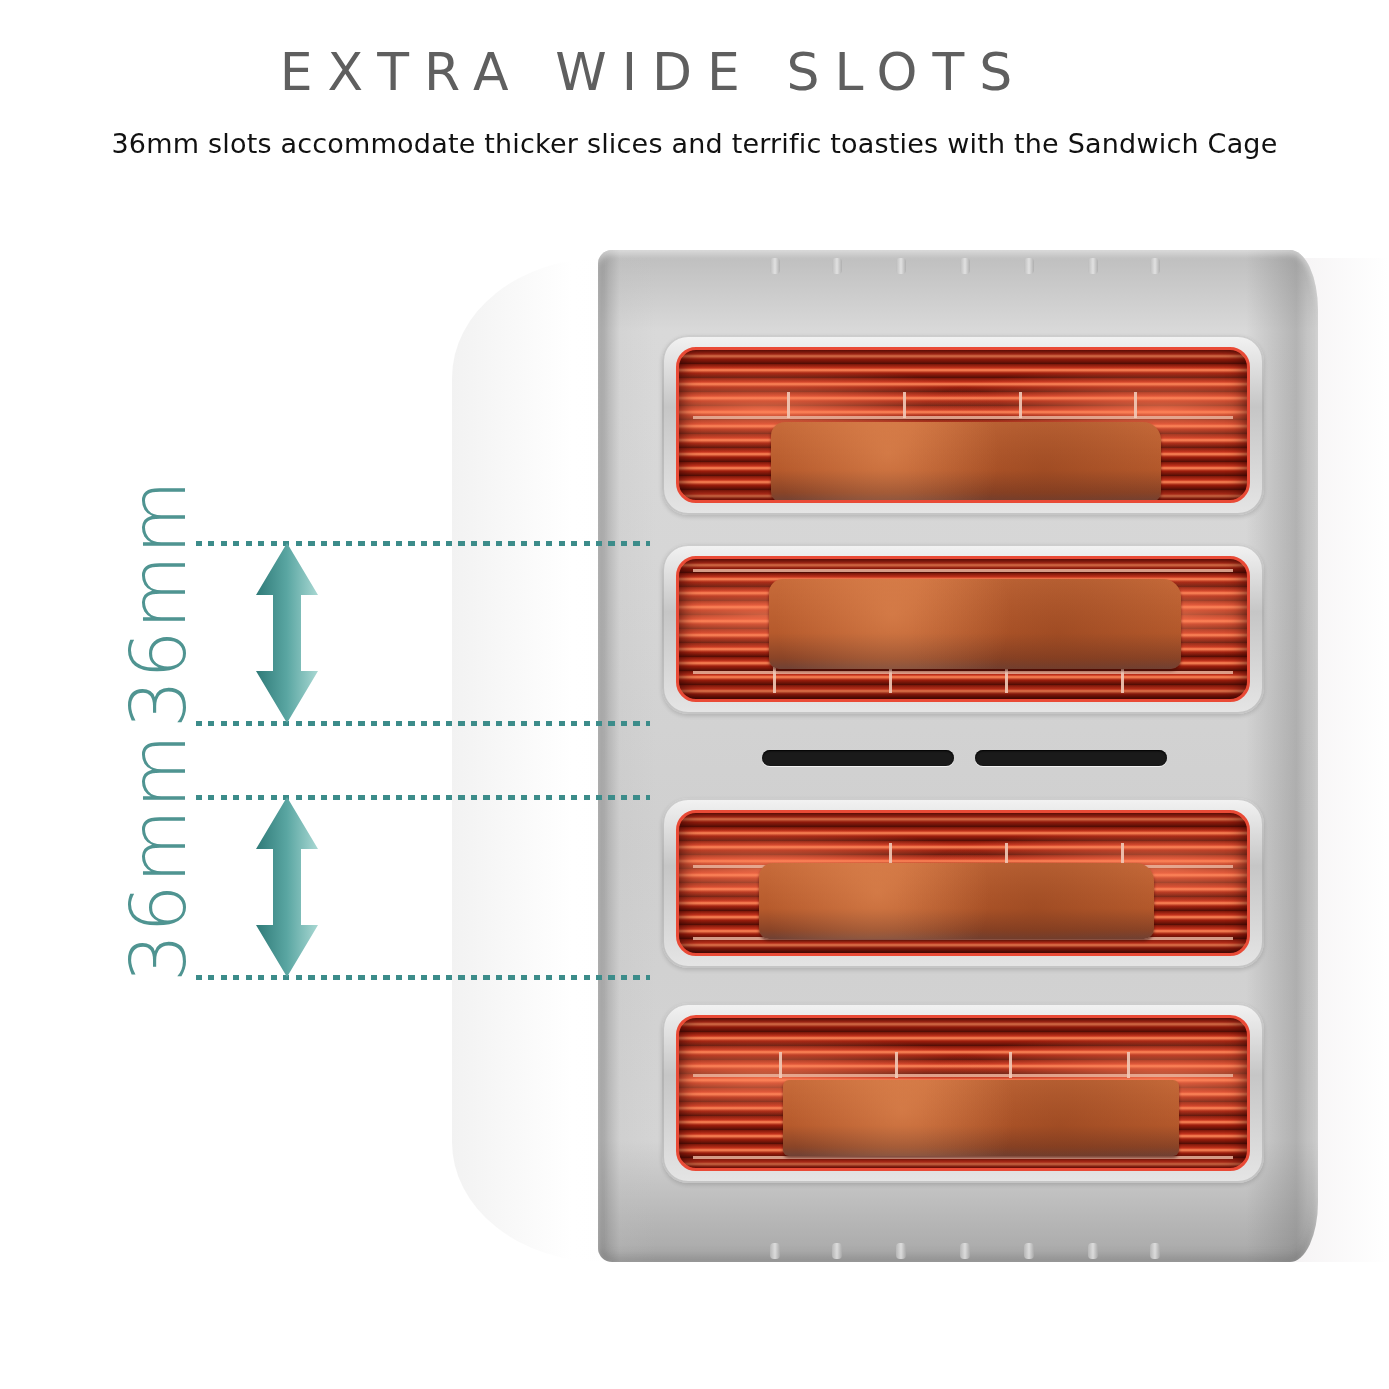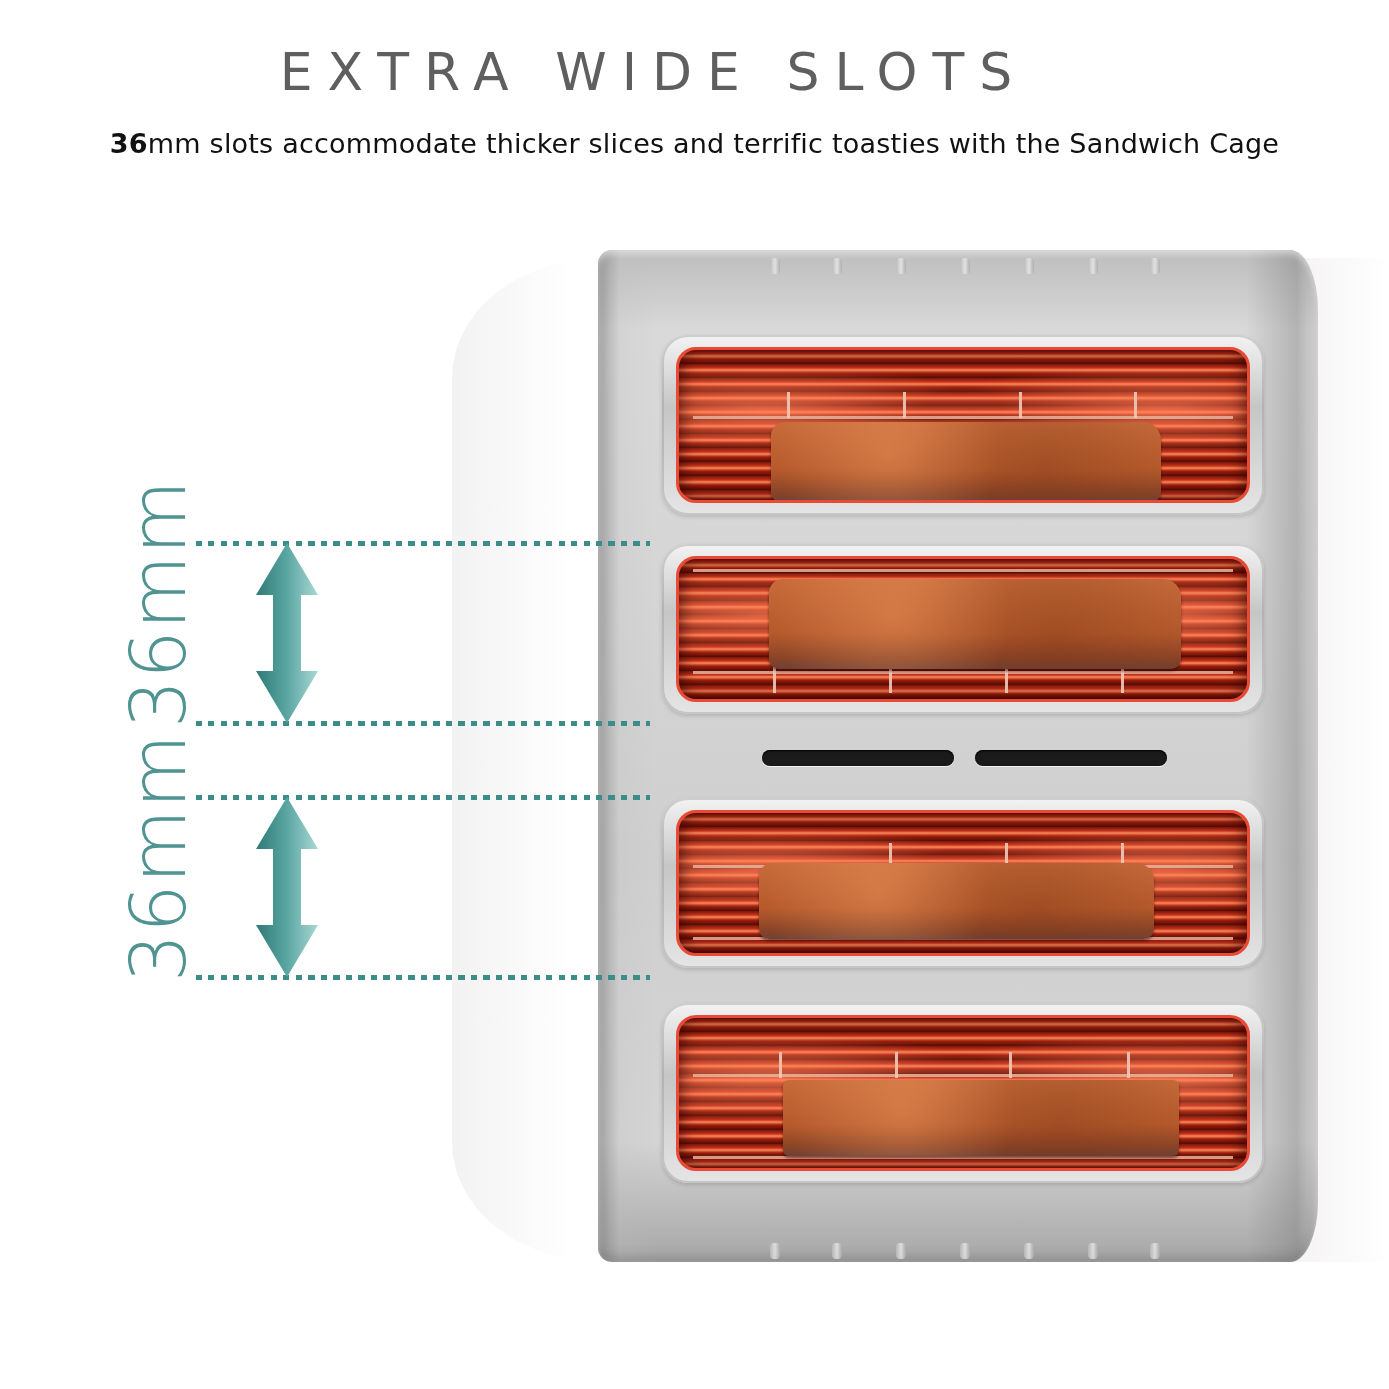--- a/index.html
+++ b/index.html
@@ -8,21 +8,21 @@
 
   .title {
     position:absolute; left:0; top:42px; width:1292px; text-align:center;
     font-size:52px; letter-spacing:15px; color:#5f5f5f; font-weight:400;
     padding-left:15px;
   }
   .subtitle {
     position:absolute; left:0; top:128px; width:1389px; text-align:center;
     font-size:27px; color:#111; letter-spacing:0.2px;
   }
-  .subtitle .num { font-weight:700;margin-top:48px; }
+  .subtitle .num { font-weight:400;margin-top:48px; }
 
   
   .body-white {
     position:absolute; left:452px; top:258px; width:1000px; height:1004px;
     background:linear-gradient(90deg,#f2f2f2 0%,#ffffff 12%,#fbfbfb 40%,#f4f2f3 100%);
     border-radius:150px 0 0 150px / 120px 0 0 120px;
   }
   .body-white-right {
     position:absolute; left:1300px; top:258px; width:89px; height:1004px;
     background:linear-gradient(90deg,#f6f4f5,#ffffff);

